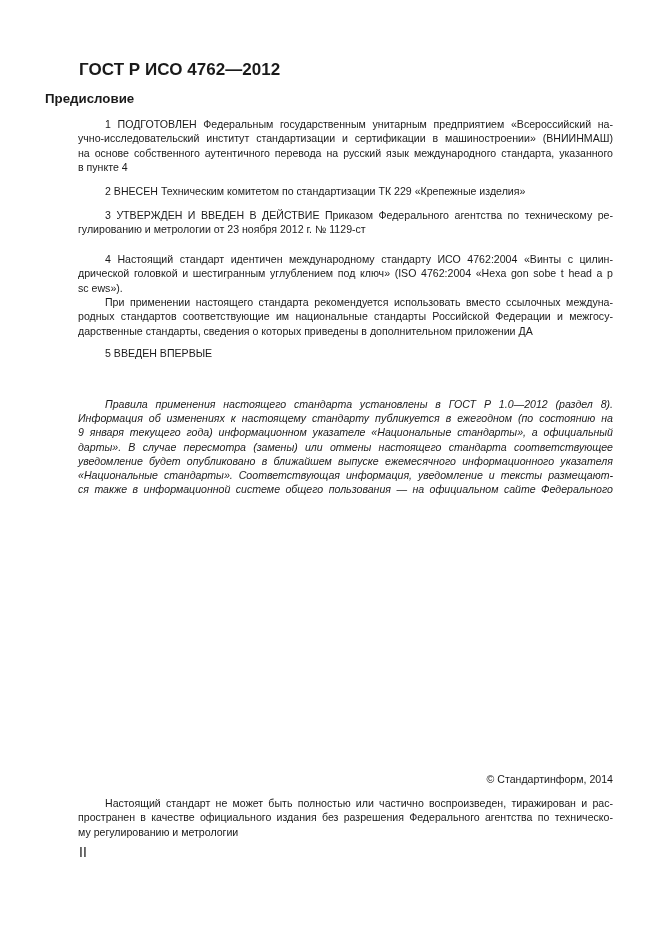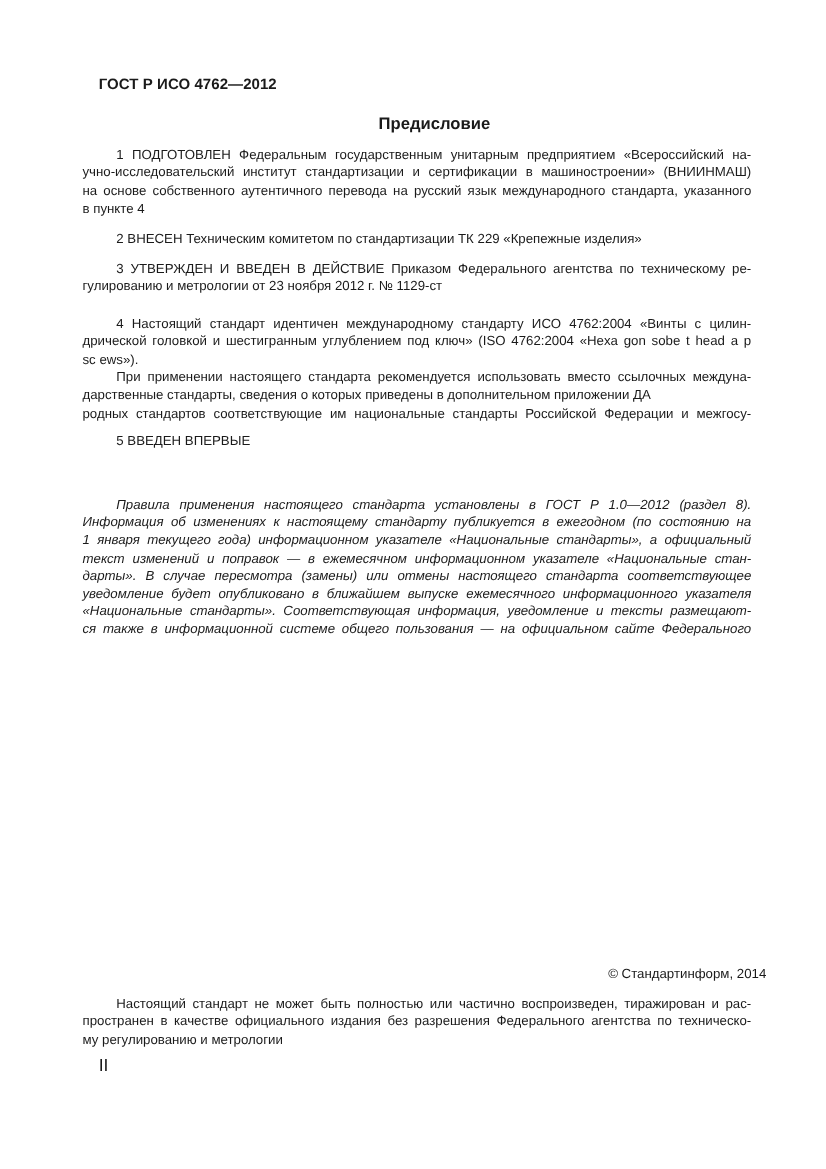--- a/index.html
+++ b/index.html
@@ -20,36 +20,35 @@
     left: 0; top: 0;
     width: 661px; height: 935px;
   }
   .abs {
     position: absolute;
     margin: 0;
   }
   .header-code {
     left: 79px;
     top: 60px;
-    font-size: 12px;
+    font-size: 17px;
     font-weight: bold;
     letter-spacing: 0.05px;
   }
   .title {
     left: 0;
     width: 661px;
     top: 91px;
-    text-align: center;
     font-size: 13.3px;
     font-weight: bold;
-    padding-left: 34px;
+    padding-left: 45px;
     box-sizing: border-box;
   }
   .para {
-    left: 66px;
+    left: 78px;
     width: 535px;
     font-size: 10.6px;
     line-height: 14.4px;
     text-align: justify;
     text-indent: 27px;
   }
   .para .line {
     display: block;
     text-align: justify;
     text-align-last: justify;
@@ -104,33 +103,32 @@
   </div>
 
   <div class="abs para" style="top:252px;">
     <span class="line first">4  Настоящий стандарт идентичен международному стандарту ИСО 4762:2004 «Винты с цилин-</span>
     <span class="line cont">дрической головкой и шестигранным углублением под ключ» (ISO 4762:2004 «Hexa gon sobe  t head a p</span>
     <span class="line cont last">sc ews»).</span>
   </div>
 
   <div class="abs para" style="top:295px;">
     <span class="line first">При применении настоящего стандарта рекомендуется использовать вместо ссылочных междуна-</span>
+    <span class="line cont">родных стандартов соответствующие им национальные стандарты Российской Федерации и межгосу-</span>
     <span class="line cont last">дарственные стандарты, сведения о которых приведены в дополнительном приложении ДА</span>
-    <span class="line cont">родных стандартов соответствующие им национальные стандарты Российской Федерации и межгосу-</span>
   </div>
 
   <div class="abs para" style="top:346px;">
     <span class="line first last">5  ВВЕДЕН ВПЕРВЫЕ</span>
   </div>
 
   <div class="abs para italic-block" style="top:397px;">
     <span class="line first">Правила применения настоящего стандарта установлены в ГОСТ Р 1.0—2012 (раздел 8).</span>
     <span class="line cont">Информация об изменениях к настоящему стандарту публикуется в ежегодном (по состоянию на</span>
-    <span class="line cont">1 января текущего года) информационном указателе «Национальные стандарты», а официальный</span>
-    <span class="line cont">текст изменений и поправок — в ежемесячном информационном указателе «Национальные стан-</span>
+    <span class="line cont">9 января текущего года) информационном указателе «Национальные стандарты», а официальный</span>
     <span class="line cont">дарты». В случае пересмотра (замены) или отмены настоящего стандарта соответствующее</span>
     <span class="line cont">уведомление будет опубликовано в ближайшем выпуске ежемесячного информационного указателя</span>
     <span class="line cont">«Национальные стандарты». Соответствующая информация, уведомление и тексты размещают-</span>
     <span class="line cont">ся также в информационной системе общего пользования — на официальном сайте Федерального</span>
   </div>
 
   <div class="abs copyright">© Стандартинформ, 2014</div>
 
   <div class="abs para" style="top:796px;">
     <span class="line first">Настоящий стандарт не может быть полностью или частично воспроизведен, тиражирован и рас-</span>

